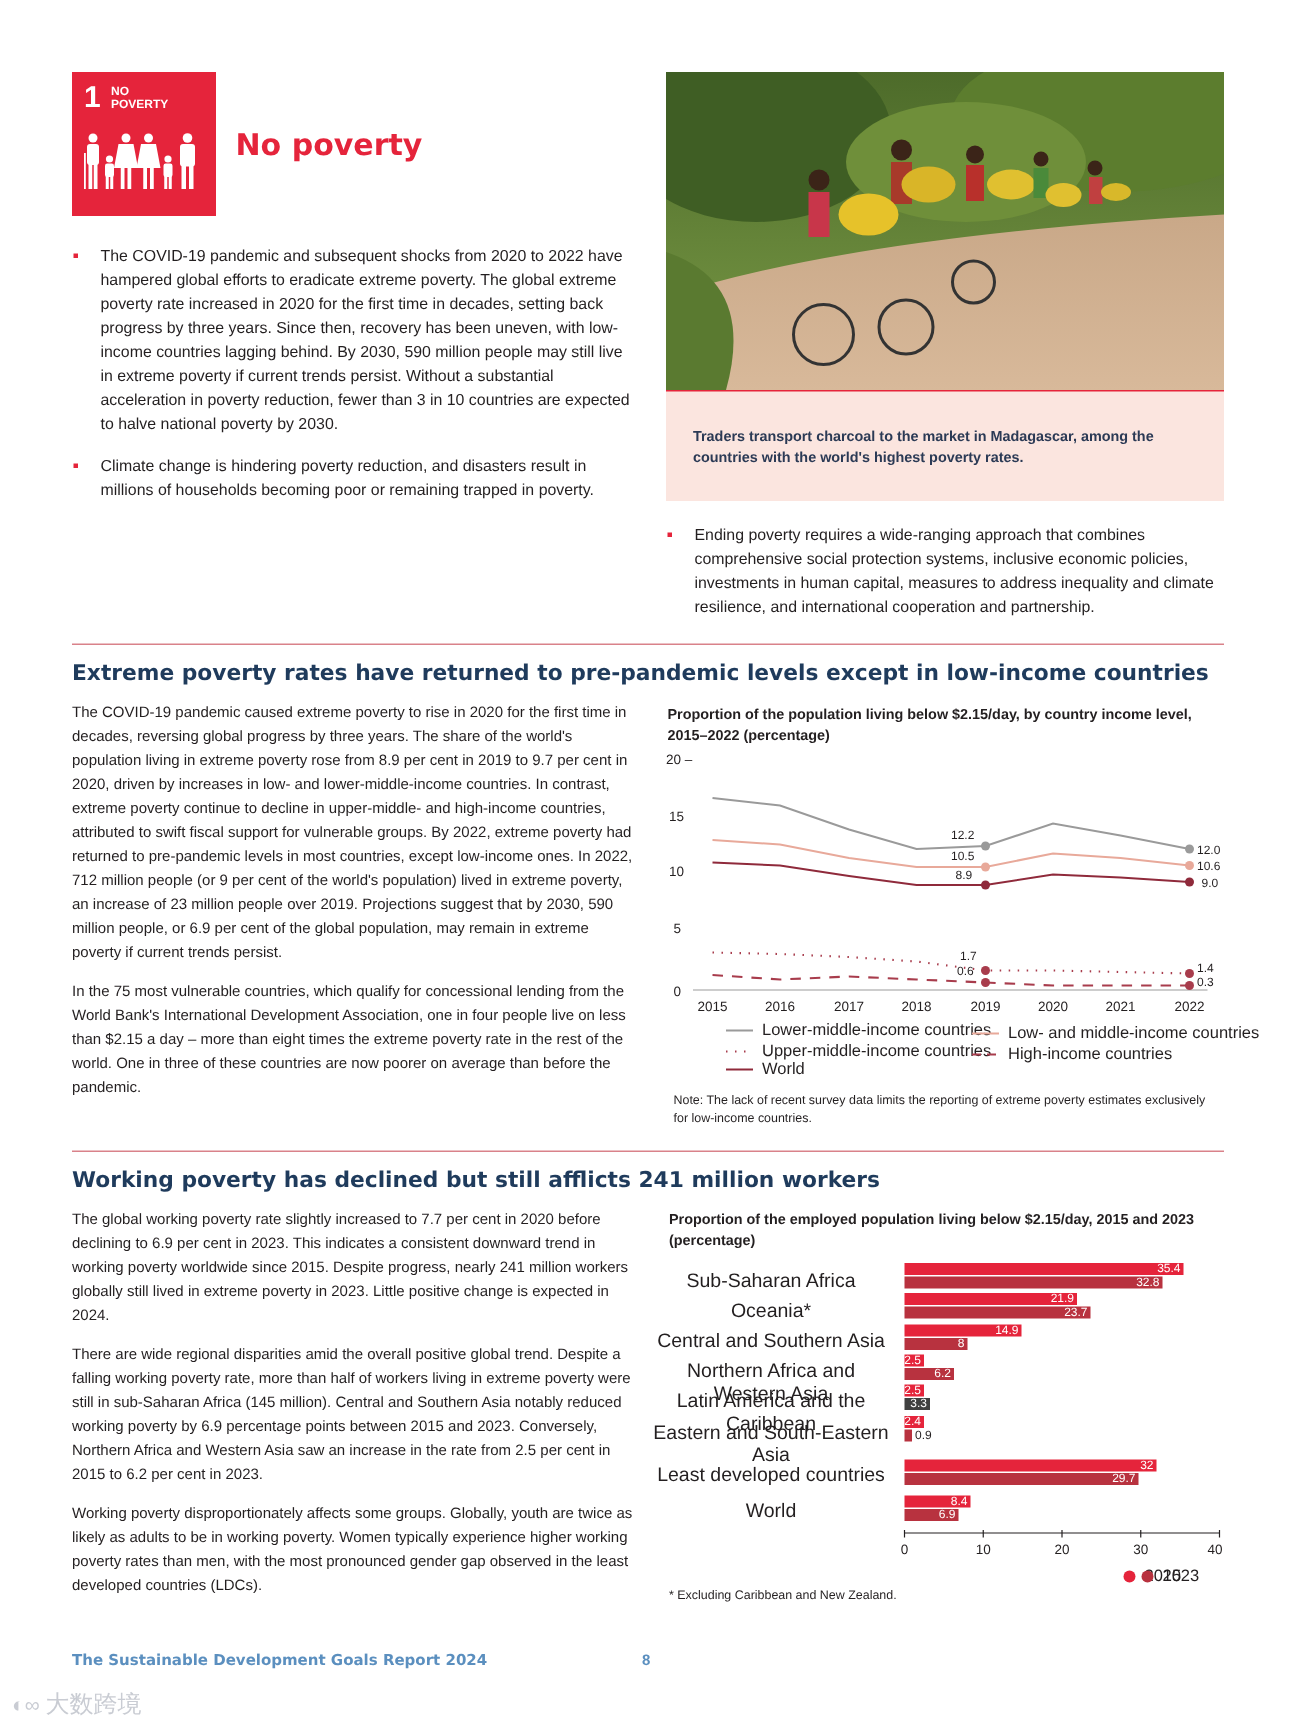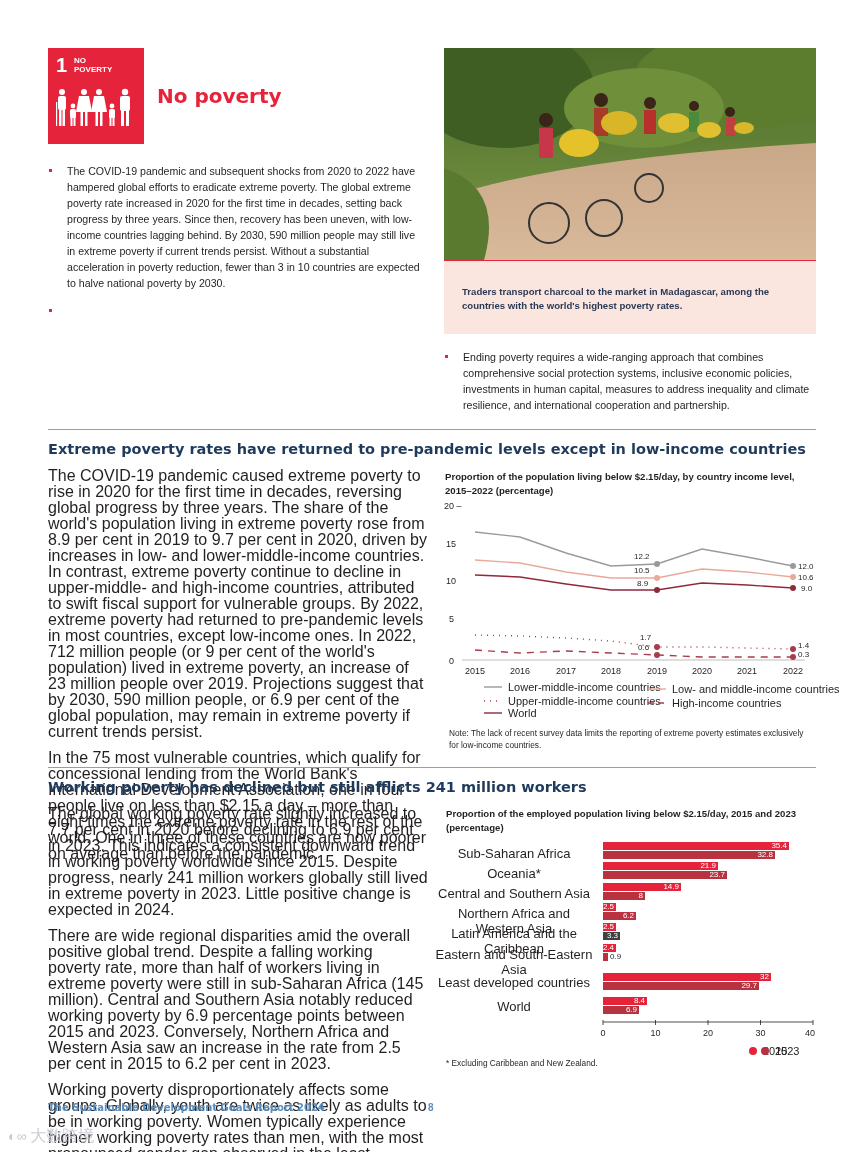--- a/index.html
+++ b/index.html
@@ -12,21 +12,21 @@
   .page-title { left: 157px; top: 84px; color: #e5243b; font-weight: bold; font-size: 20px; font-family: "DejaVu Sans", sans-serif; }
   .bullets { left: 48px; top: 163px; width: 376px; }
   .bullet { position: relative; padding-left: 19px; font-size: 10.6px; line-height: 16px; margin-bottom: 12px; }
   .bullet .dot { position: absolute; left: 1px; top: 6px; width: 3px; height: 3px; background: #e5243b; }
   .photo { left: 444px; top: 48px; width: 372px; height: 212px; overflow: hidden; background: #6b8a3a; }
   .caption-box { left: 444px; top: 260px; width: 372px; height: 74px; background: #fbe5df; border-top: 1px solid #e5243b; padding: 24px 18px 0 18px; }
   .caption-text { font-size: 9.6px; line-height: 14px; font-weight: bold; color: #2b3a55; }
   .right-bullet { left: 444px; top: 349px; width: 372px; }
   .rule { height: 1px; background: #d9828a; left: 48px; width: 768px; }
   .section-title { left: 48px; color: #1f3b5c; font-weight: bold; font-size: 14.5px; font-family: "DejaVu Sans", sans-serif; }
-  .body-col { left: 48px; width: 380px; font-size: 16px; line-height: 16px; }
+  .body-col { left: 48px; width: 380px; font-size: 10px; line-height: 16px; }
   .body-col p { margin-bottom: 10px; }
   .chart-title { font-weight: bold; font-size: 9.6px; line-height: 14px; color: #231f20; }
   .legend-item { font-size: 11px; display: flex; align-items: center; gap: 6px; position: absolute; }
   .note { font-size: 8.3px; line-height: 12px; }
   .bar-label { position: absolute; font-size: 13px; text-align: center; width: 160px; }
   .bar { position: absolute; height: 8px; }
   .bar .val { position: absolute; right: 2px; top: -1px; font-size: 8px; color: #fff; line-height: 10px; }
   .bar .val.out { color: #231f20; right: auto; }
   .footer { left: 48px; top: 1102px; color: #5b8fbf; font-weight: bold; font-size: 10px; font-family: "DejaVu Sans", sans-serif; }
   .page-num { left: 428px; top: 1102px; color: #5b8fbf; font-weight: bold; font-size: 10px; }
@@ -68,21 +68,21 @@
         <rect x="64" y="8" width="10" height="15" rx="2"></rect>
         <rect x="65" y="22" width="3" height="16"></rect>
         <rect x="70" y="22" width="3" height="16"></rect>
     </g>
   </svg>
 </div>
 <div class="abs page-title">No poverty</div>
 
 <div class="abs bullets">
   <div class="bullet"><span class="dot"></span><span>The COVID-19 pandemic and subsequent shocks from 2020 to 2022 have hampered global efforts to eradicate extreme poverty. The global extreme poverty rate increased in 2020 for the first time in decades, setting back progress by three years. Since then, recovery has been uneven, with low-income countries lagging behind. By 2030, 590 million people may still live in extreme poverty if current trends persist. Without a substantial acceleration in poverty reduction, fewer than 3 in 10 countries are expected to halve national poverty by 2030.</span></div>
-  <div class="bullet"><span class="dot"></span></div>
+  <div class="bullet"><span class="dot"></span><span>Climate change is hindering poverty reduction, and disasters result in millions of households becoming poor or remaining trapped in poverty.</span></div>
 </div>
 
 <div class="abs photo">
   <svg width="372" height="212" viewBox="0 0 372 212">
     <defs>
       <linearGradient id="sky" x1="0" y1="0" x2="0" y2="1">
           <stop offset="0" stop-color="#4d6b2a"></stop>
           <stop offset="1" stop-color="#7a9a46"></stop>
         </linearGradient>
       <linearGradient id="road" x1="0" y1="0" x2="0" y2="1">

